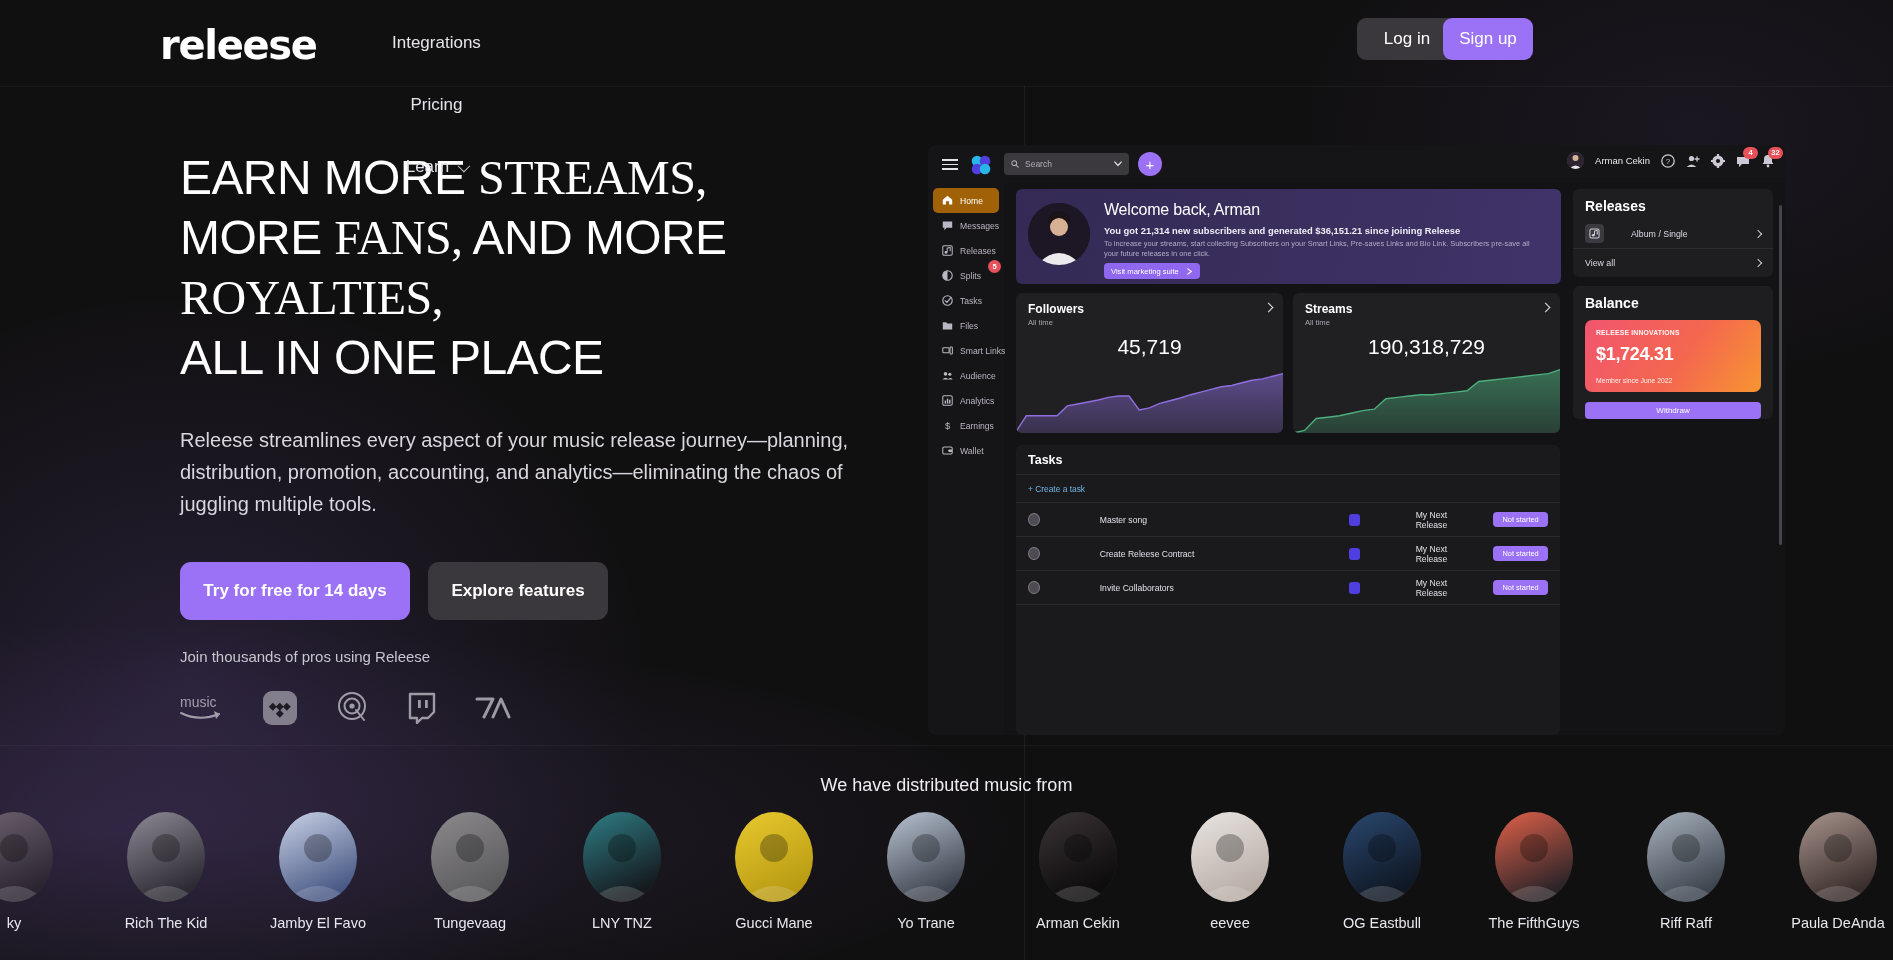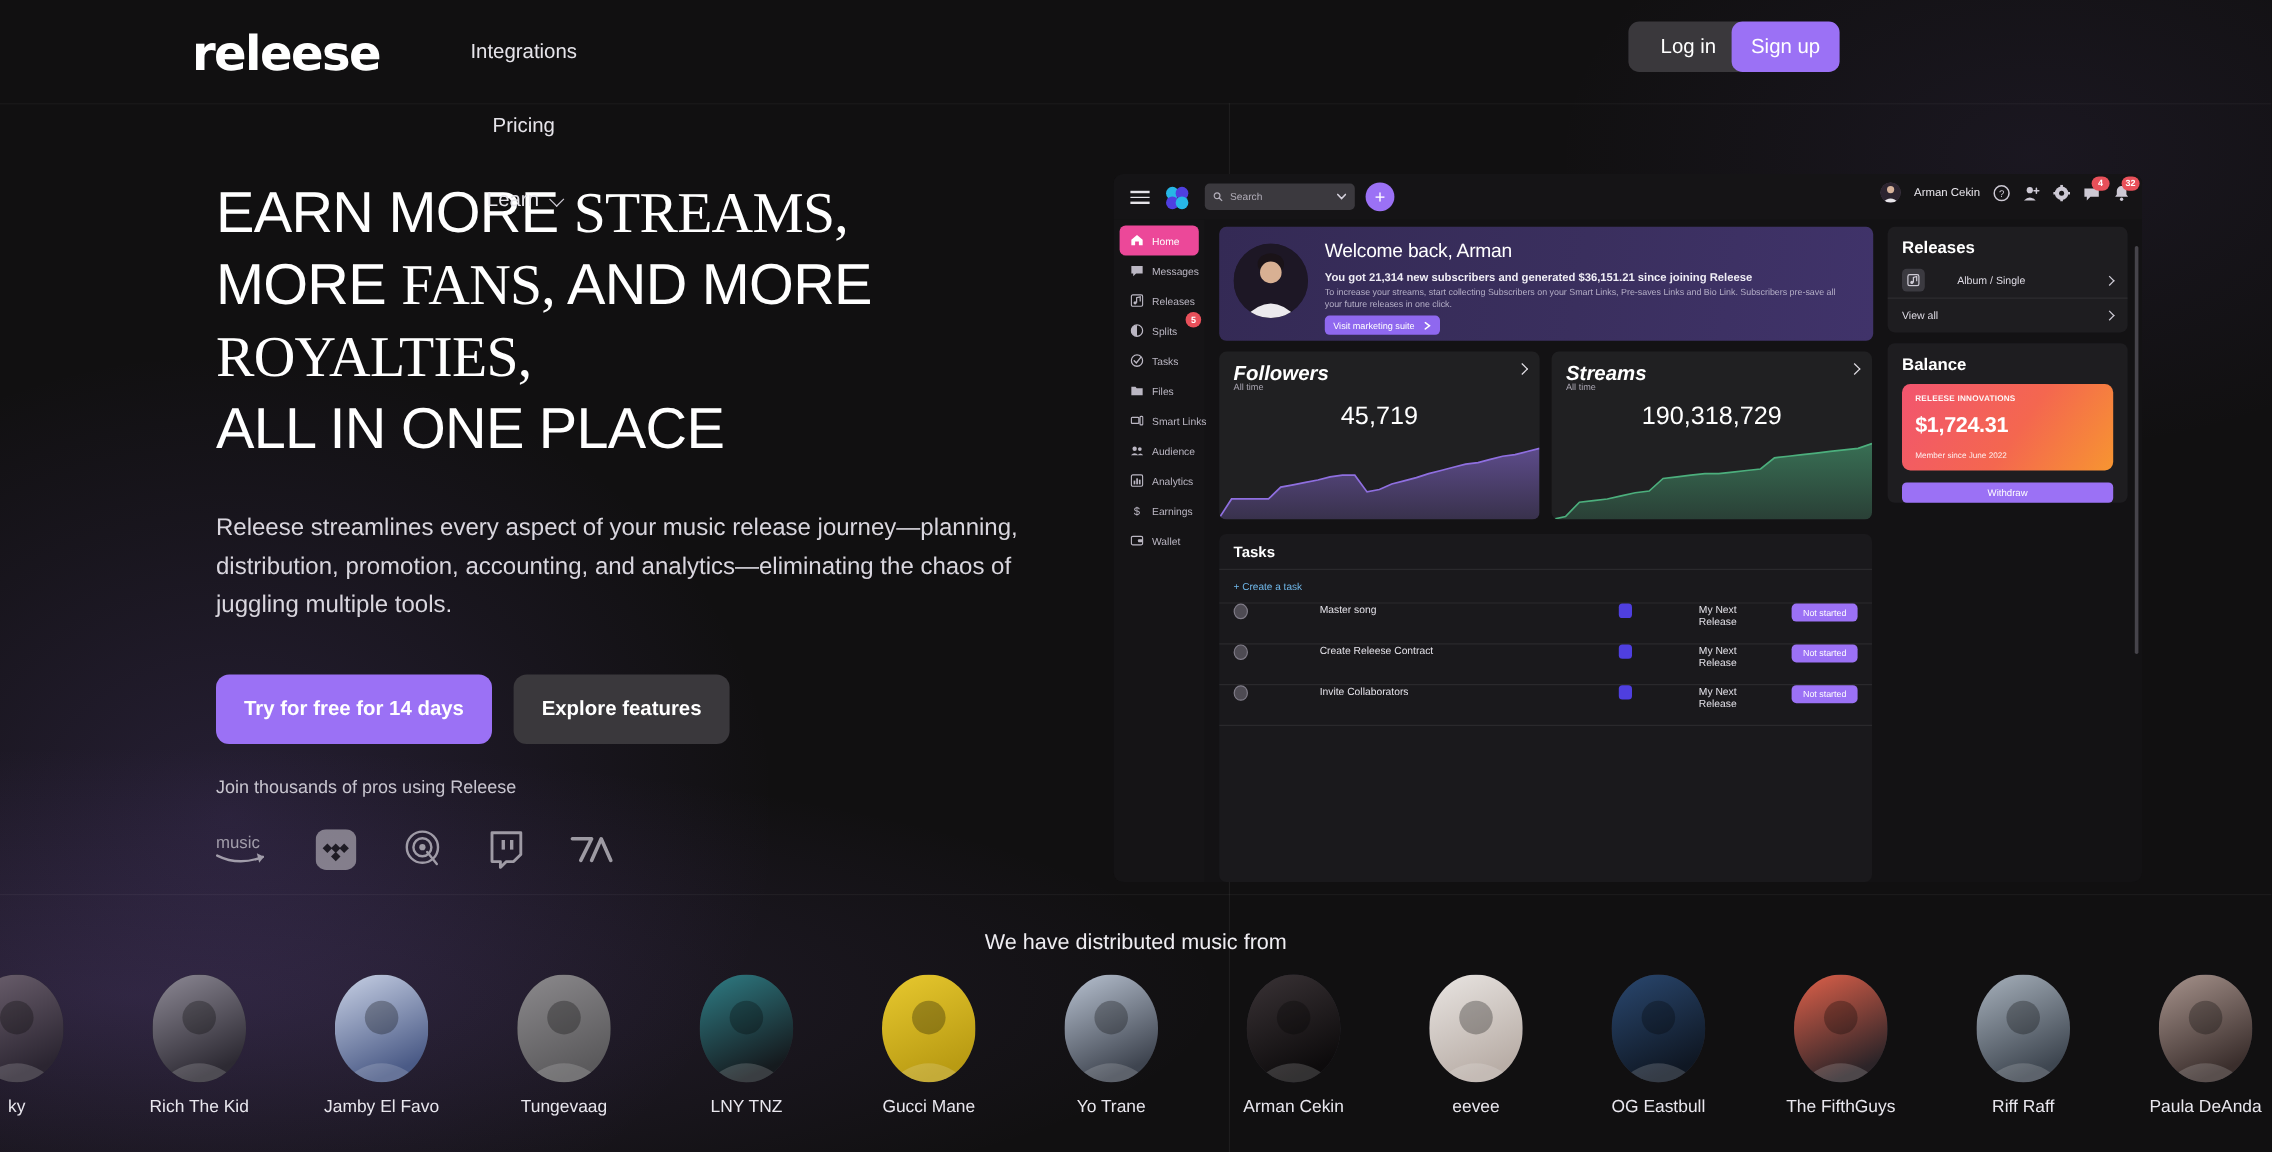--- a/index.html
+++ b/index.html
@@ -69,51 +69,51 @@
   .tr-ava{width:17px;height:17px;border-radius:50%;overflow:hidden;background:#4d4452;}
   .tr-name{font-size:9.5px;color:#eae8ee;}
   .tr-ic{position:relative;width:14px;height:14px;color:#cdc9d4;}
   .badge{position:absolute;top:-7px;right:-8px;min-width:15px;height:12px;padding:0 3px;border-radius:7px;
     background:#e8505a;color:#fff;font-size:7.5px;display:flex;align-items:center;justify-content:center;font-weight:700;}
 
   .side{position:absolute;left:0;top:38px;width:76px;height:552px;background:#151416;padding-top:5px;}
   .side-item{position:relative;height:25px;display:flex;align-items:center;gap:7px;padding-left:9px;margin:0 5px;
     border-radius:5px;cursor:pointer;}
   .side-item span{font-size:8.6px;color:#bbb7c3;white-space:nowrap;}
-  .side-item.active{background:#ec4899;}
+  .side-item.active{background:#a16207;}
   .side-item.active span{color:#fff;}
   .side-item svg{flex:none;color:#bbb7c3;}
   .side-item.active svg{color:#fff;}
   .sbadge{position:absolute;right:-2px;top:-3px;width:13px;height:13px;border-radius:50%;background:#e8505a;
     color:#fff;font-size:7.5px;display:flex;align-items:center;justify-content:center;font-weight:700;}
 
   .welcome{position:absolute;left:88px;top:44px;width:545px;height:95px;border-radius:6px;
     background:linear-gradient(100deg,#342a55 0%,#3a2f5e 55%,#40336a 100%);padding:9px 12px;}
   .wel-ava{position:absolute;left:12px;top:14px;width:62px;height:62px;border-radius:50%;overflow:hidden;background:#241c33;}
   .wel-h{position:absolute;left:88px;top:12px;font-size:16px;font-weight:400;color:#fff;letter-spacing:-.2px;}
   .wel-s{position:absolute;left:88px;top:36px;font-size:9.4px;font-weight:700;color:#efedf5;text-align:center;}
   .wel-p{position:absolute;left:88px;top:50px;width:430px;font-size:7.4px;line-height:10px;color:#b4aec6;}
   .wel-btn{position:absolute;left:88px;top:74px;height:16px;padding:0 7px;border-radius:4px;background:#8f68ef;
     display:flex;align-items:center;gap:7px;font-size:7.6px;color:#fff;cursor:pointer;}
 
   .statcard{position:absolute;top:148px;width:267px;height:140px;background:#202022;border-radius:6px;overflow:hidden;}
   .sc-a{left:88px;} .sc-b{left:365px;}
-  .sc-t{position:absolute;left:12px;top:9px;font-size:17px;font-weight:700;color:#fff;font-style:italic;}
+  .sc-t{position:absolute;left:12px;top:9px;font-size:12px;font-weight:700;color:#fff;}
   .sc-sub{position:absolute;left:12px;top:25px;font-size:7.6px;color:#a9a5b1;}
   .sc-chev{position:absolute;right:11px;top:11px;width:7px;height:7px;border-right:1.4px solid #e4e1e8;
     border-bottom:1.4px solid #e4e1e8;transform:rotate(-45deg);cursor:pointer;}
   .sc-val{position:absolute;left:0;right:0;top:42px;text-align:center;font-size:21px;font-weight:400;color:#fff;}
   .sc-chart{position:absolute;left:0;bottom:0;width:267px;height:66px;}
 
   .tasks{position:absolute;left:88px;top:300px;width:544px;height:290px;background:#1a191c;border-radius:6px;}
   .tasks-h{height:30px;display:flex;align-items:center;padding-left:12px;font-size:12.5px;font-weight:700;
     border-bottom:1px solid rgba(255,255,255,.07);}
   .tasks-add{height:28px;display:flex;align-items:center;padding-left:12px;font-size:8.4px;color:#6fb6e8;
     border-bottom:1px solid rgba(255,255,255,.07);cursor:pointer;}
-  .trow{height:34px;display:flex;align-items:flex-start;padding:0 12px;border-bottom:1px solid rgba(255,255,255,.07);gap:46px;}
+  .trow{height:34px;display:flex;align-items:center;padding:0 12px;border-bottom:1px solid rgba(255,255,255,.07);gap:46px;}
   .tcirc{width:13px;height:13px;border-radius:50%;border:1.3px solid #7e7a86;background:#4e4b53;cursor:pointer;}
   .tname{margin-left:14px;font-size:8.6px;color:#e3e1e8;width:230px;}
   .tswatch{width:12px;height:12px;border-radius:3px;background:#4f3fe0;}
   .tproj{margin-left:10px;font-size:8.6px;color:#e3e1e8;flex:1;}
   .tstat{width:62px;height:15px;border-radius:4px;background:#9b71f5;color:#fff;font-size:7.4px;
     display:flex;align-items:center;justify-content:center;cursor:pointer;}
 
   .rpanel{position:absolute;left:645px;top:44px;width:200px;}
   .card{background:#1e1d20;border-radius:6px;margin-bottom:9px;}
   .card-t{padding:9px 12px 5px;font-size:14px;font-weight:700;color:#fff;}

